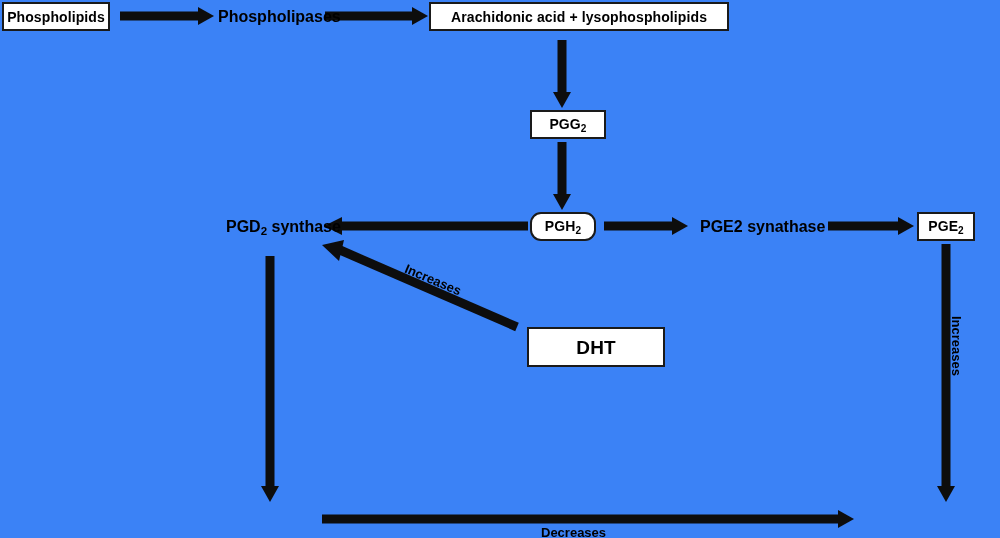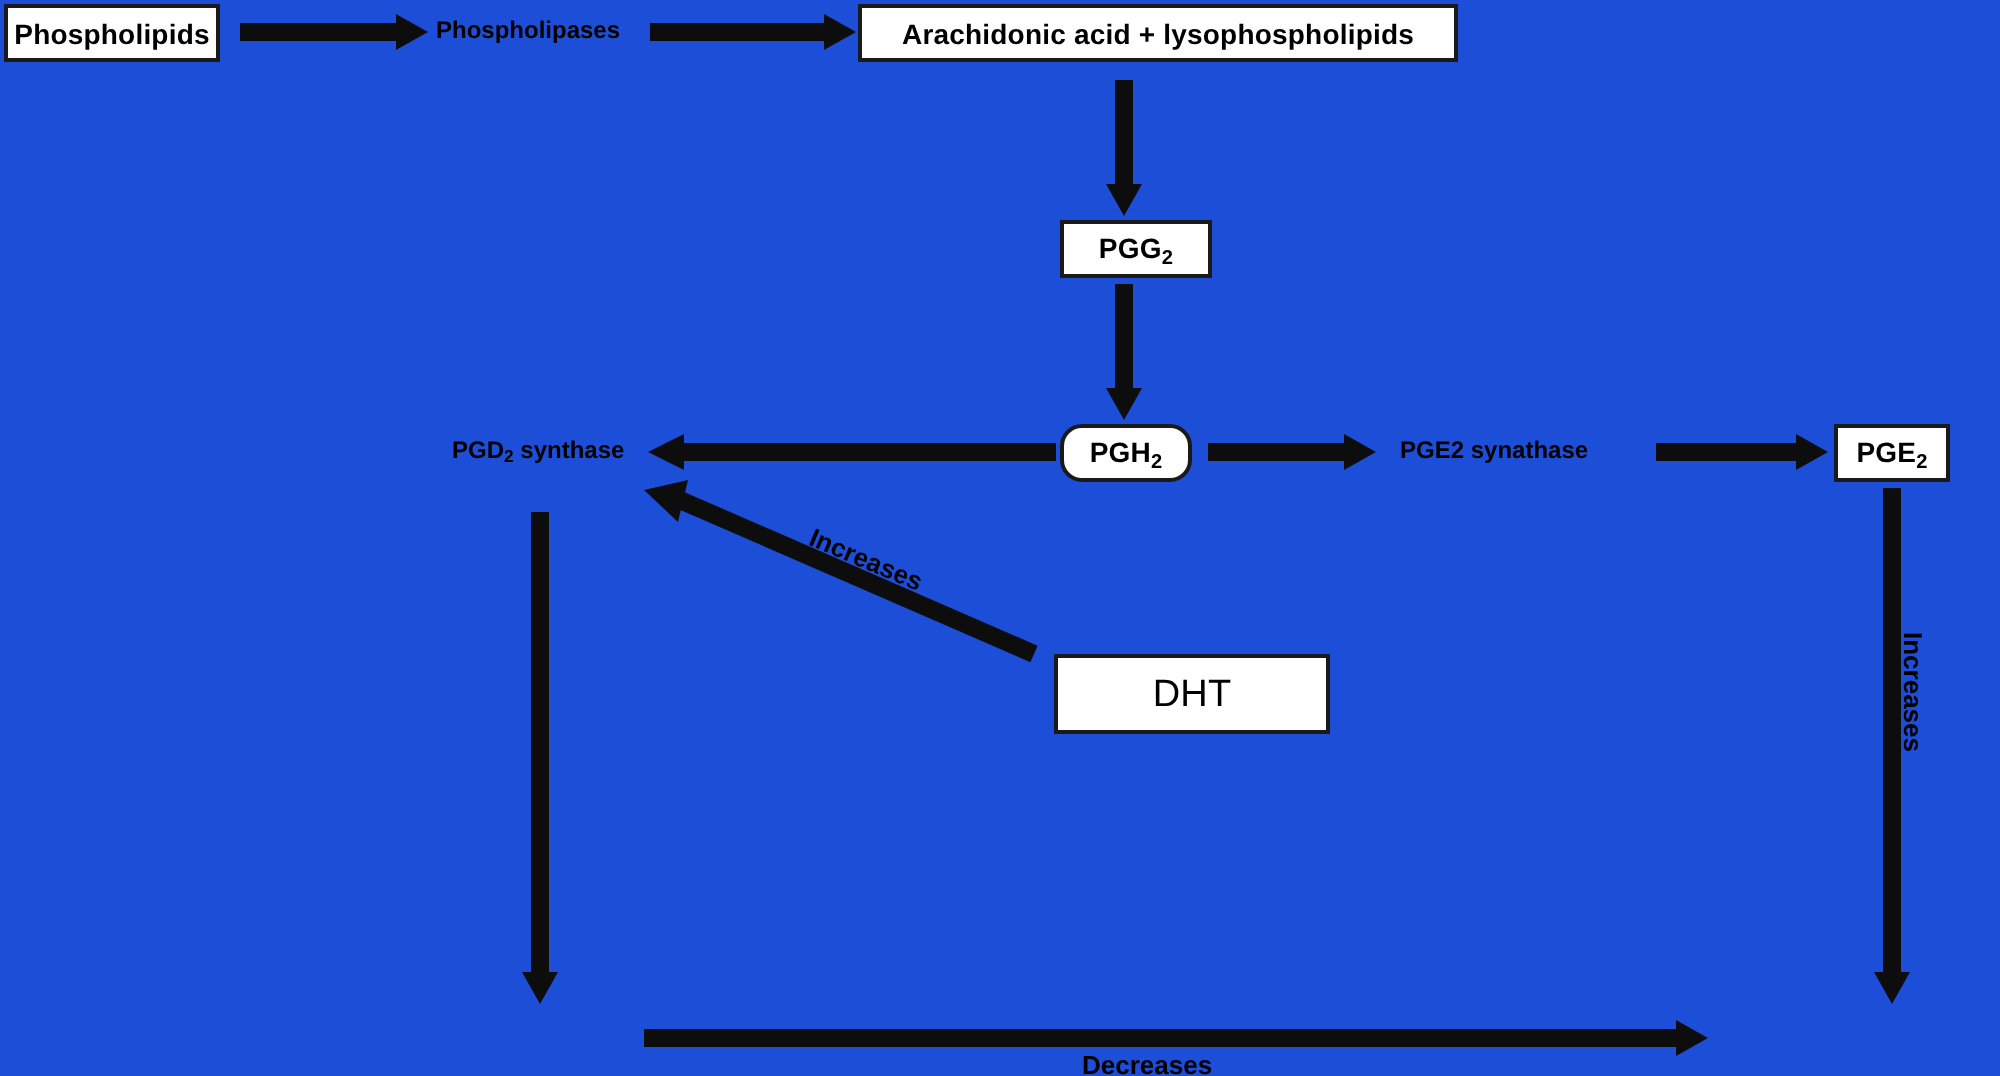--- a/index.html
+++ b/index.html
@@ -9,47 +9,47 @@
     background: #ffffff;
   }
   body {
     font-family: "Liberation Sans", sans-serif;
     color: #000000;
   }
   #diagram {
     position: relative;
     width: 1000px;
     height: 538px;
-    background: #1d4ed8;
+    background: #3b82f6;
     overflow: hidden;
   }
   .node {
     position: absolute;
     box-sizing: border-box;
     border: 2px solid #1a1a1a;
     background: #ffffff;
     display: flex;
     align-items: center;
     justify-content: center;
     font-family: "Liberation Sans", sans-serif;
     font-size: 14px;
     font-weight: 600;
     color: #000000;
     line-height: 1;
     letter-spacing: 0.1px;
     white-space: nowrap;
   }
   .node.big {
     font-size: 19px;
-    font-weight: 400;
+    font-weight: 700;
   }
   .plabel {
     position: absolute;
     font-family: "Liberation Sans", sans-serif;
-    font-size: 12px;
+    font-size: 16px;
     font-weight: 600;
     color: #000000;
     white-space: nowrap;
     line-height: 1;
   }
   .edgelabel {
     position: absolute;
     font-family: "Liberation Sans", sans-serif;
     font-size: 13px;
     font-weight: 600;

